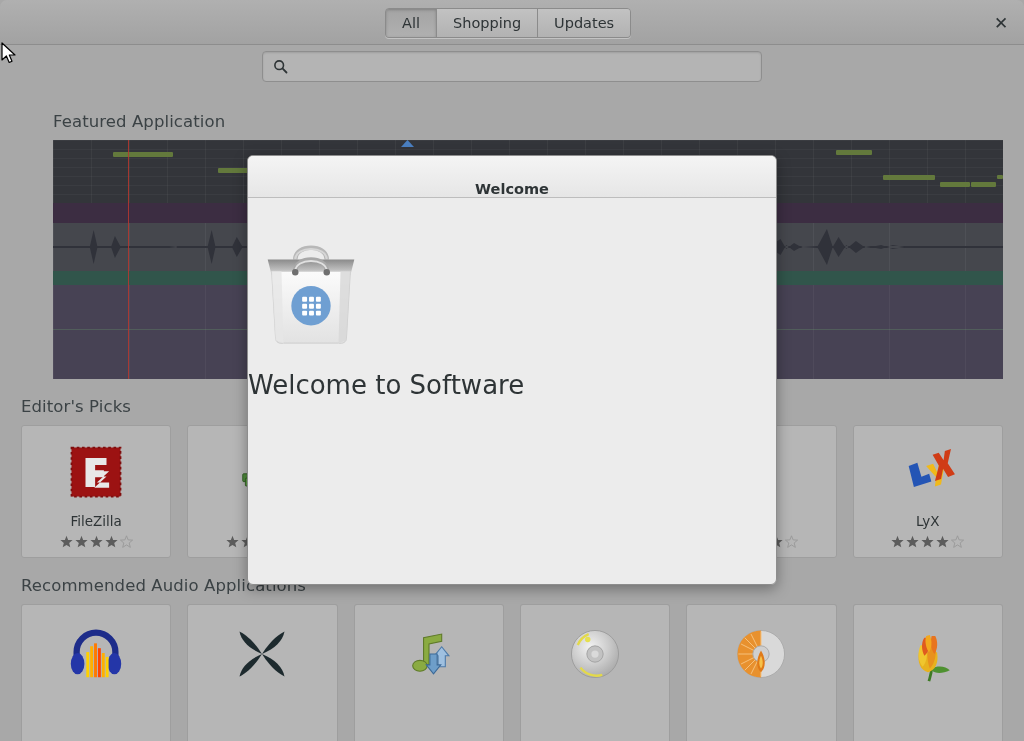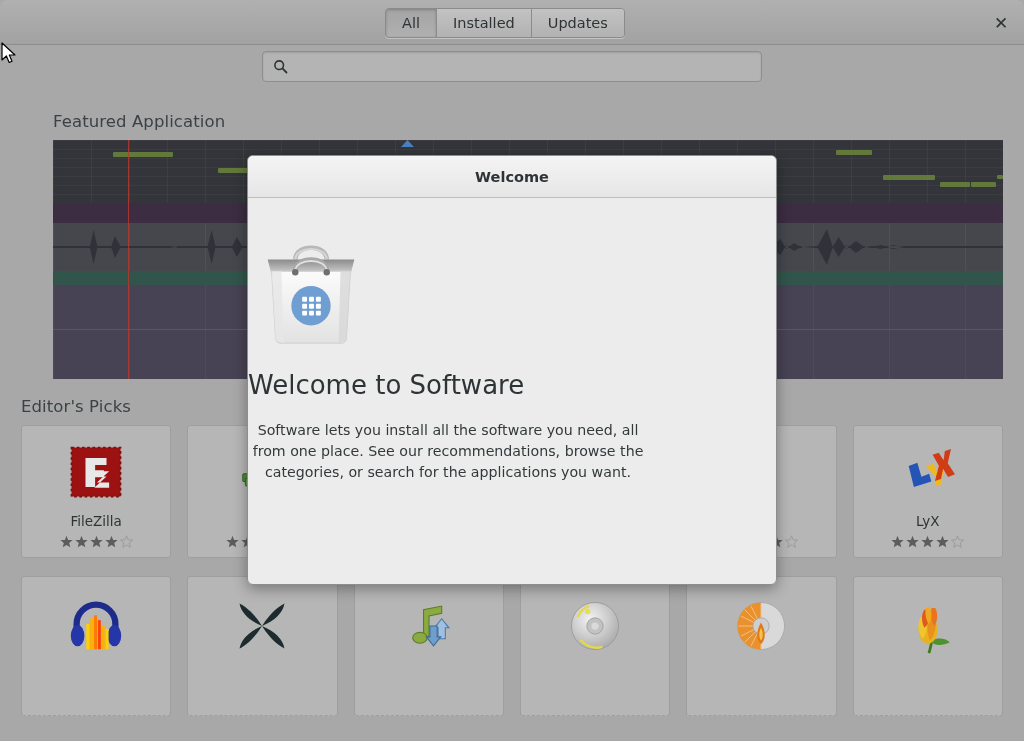--- a/index.html
+++ b/index.html
@@ -206,21 +206,21 @@
     background: #ececec;
     border: 1px solid #8d8d8d;
     border-radius: 6px;
     overflow: hidden;
     display: flex; flex-direction: column;
   }
   .dialog-titlebar {
     height: 42px;
     background: linear-gradient(to bottom, #f4f4f4 0%, #e6e6e6 100%);
     border-bottom: 1px solid #bdbdbd;
-    display: flex; align-items: center; justify-content: center;
+    display: flex; align-items: flex-end; justify-content: center;
   }
   .dialog-title {
     font-size: 14.5px; font-weight: bold; color: #2e3436;
   }
   .dialog-body {
     flex: 1;
     display: flex; flex-direction: column;
     padding-top: 26px;
   }
   .bag-icon { width: 126px; height: 126px; }
@@ -255,21 +255,21 @@
   .cursor { position: absolute; left: 0px; top: 42px; width: 18px; height: 24px; }
 </style>
 </head>
 <body>
 
 <div id="app">
 
   <div class="headerbar">
     <div class="mode-switch">
       <div class="mode-btn active">All</div>
-      <div class="mode-btn">Installed</div>
+      <div class="mode-btn">Shopping</div>
       <div class="mode-btn">Updates</div>
     </div>
     <div class="close-btn">✕</div>
   </div>
 
   <div class="search-wrap">
     <div class="search-box">
       <span class="search-icon">
         <svg viewBox="0 0 16 16" width="15" height="15">
           <circle cx="6.6" cy="6.6" r="4.6" fill="none" stroke="#2e3436" stroke-width="1.7"></circle>
@@ -467,20 +467,21 @@
             <svg class="star" viewBox="0 0 16 16">
                 <polygon points="8,1 10,6 15.5,6.3 11.3,9.8 12.7,15.2 8,12.2 3.3,15.2 4.7,9.8 0.5,6.3 6,6" fill="none" stroke="#9a9a9a" stroke-width="1.2"></polygon>
               </svg>
           </div>
         </div>
 
       </div>
     </div>
 
     <div class="row">
+      <div class="section-title">Recommended Audio Applications</div>
       <div class="tiles tiles-audio">
 
         <div class="tile">
           <div class="tile-icon">
             <svg viewBox="0 0 64 64" width="62" height="62">
               <path d="M12 40 L12 30 A20 20 0 0 1 52 30 L52 40" fill="none" stroke="#1d2c8a" stroke-width="6.5"></path>
               <ellipse cx="13" cy="42" rx="7" ry="11" fill="#2436a8"></ellipse>
               <ellipse cx="51" cy="42" rx="7" ry="11" fill="#2436a8"></ellipse>
               <g>
                 <rect x="22" y="30" width="3" height="26" fill="#ffd000"></rect>
@@ -623,21 +624,20 @@
             <rect x="62" y="81" width="5" height="5" rx="1"></rect>
             <rect x="69" y="81" width="5" height="5" rx="1"></rect>
             <rect x="55" y="88" width="5" height="5" rx="1"></rect>
             <rect x="62" y="88" width="5" height="5" rx="1"></rect>
             <rect x="69" y="88" width="5" height="5" rx="1"></rect>
           </g>
         </svg>
       </span>
 
       <h1 class="welcome-heading">Welcome to Software</h1>
-      <p class="welcome-body">Software lets you install all the software you need, all from one place. See our recommendations, browse the categories, or search for the applications you want.</p>
     </div>
   </div>
 
   <span class="cursor">
     <svg viewBox="0 0 18 24" width="18" height="24">
       <path d="M2 1 L2 18 L6.4 14 L9.2 20.5 L12 19.2 L9.3 13 L15 13 Z" fill="#ffffff" stroke="#000000" stroke-width="1.2" stroke-linejoin="round"></path>
     </svg>
   </span>
 
 </div>

